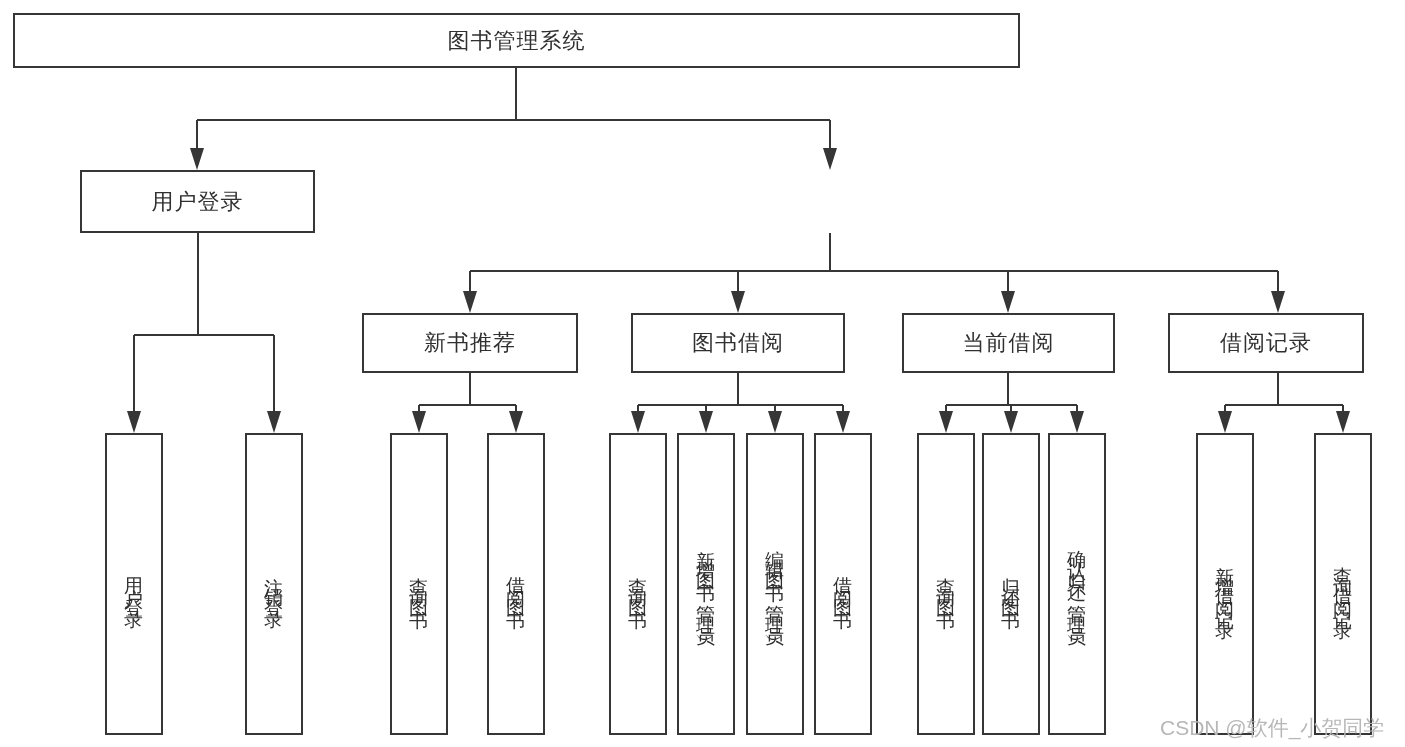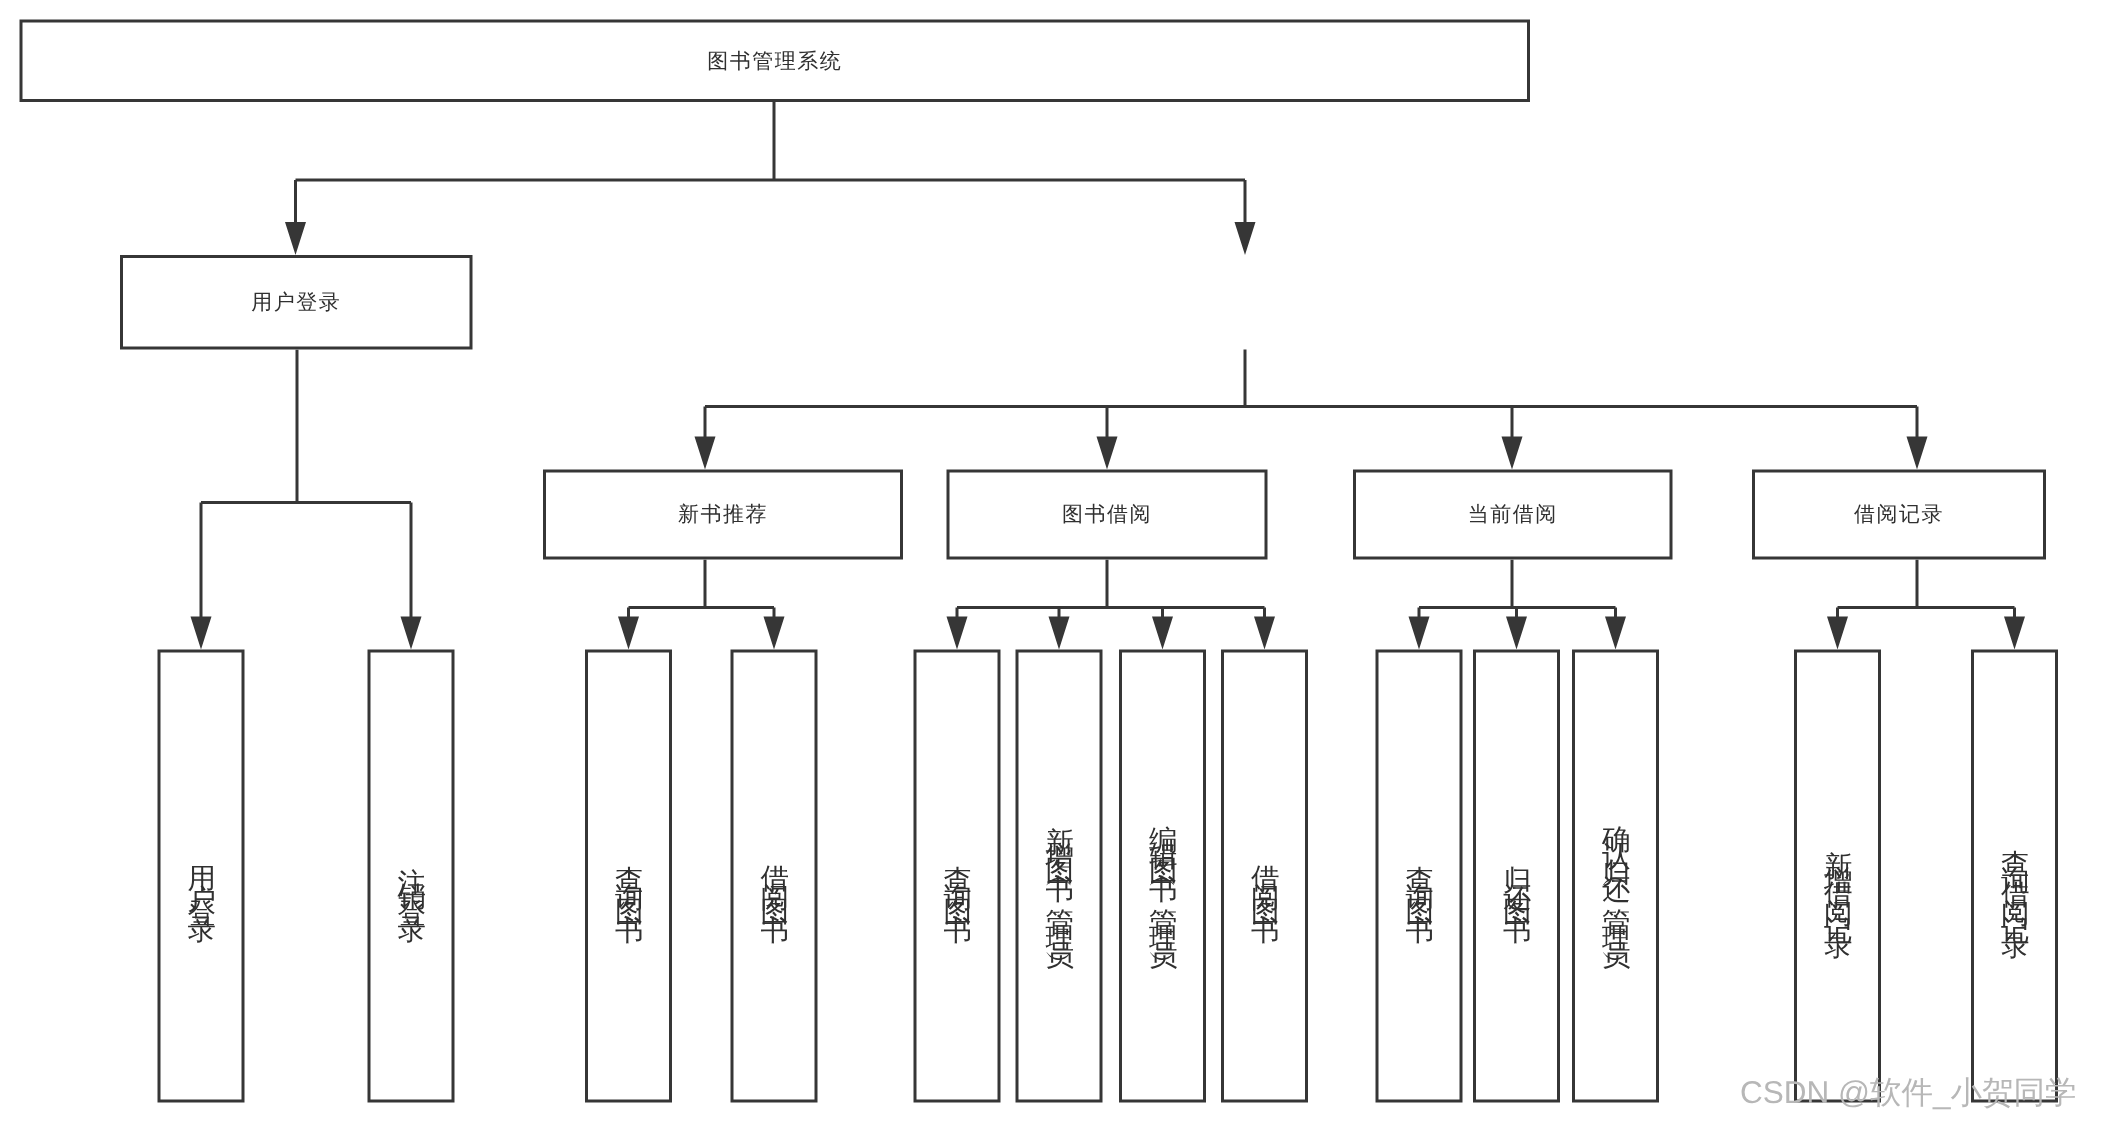--- a/index.html
+++ b/index.html
@@ -21,21 +21,21 @@
   #wires .arrows{fill:var(--line);stroke:none;}
   .box{
     position:absolute;
     box-sizing:border-box;
     background:#fff;
     border:2px solid var(--line);
     display:flex;align-items:center;justify-content:center;
     z-index:2;
   }
   .box.h span{
-    font-size:14px;
+    font-size:22px;
     color:var(--text);
     letter-spacing:1px;
     white-space:nowrap;
   }
   .box.v span{
     writing-mode:vertical-rl;
     text-orientation:mixed;
     font-size:19px;
     line-height:1;
     letter-spacing:11px;
@@ -104,21 +104,21 @@
   </svg>
 
   <div class="box h" style="left:13px;top:13px;width:1007px;height:55px">
     <span>图书管理系统</span>
   </div>
 
   <div class="box h" style="left:80px;top:170px;width:235px;height:63px">
     <span>用户登录</span>
   </div>
 
-  <div class="box h" style="left:362px;top:313px;width:240px;height:60px">
+  <div class="box h" style="left:362px;top:313px;width:216px;height:60px">
     <span>新书推荐</span>
   </div>
   <div class="box h" style="left:902px;top:313px;width:213px;height:60px">
     <span>当前借阅</span>
   </div>
   <div class="box h" style="left:631px;top:313px;width:214px;height:60px">
     <span>图书借阅</span>
   </div>
   <div class="box h" style="left:1168px;top:313px;width:196px;height:60px">
     <span>借阅记录</span>

